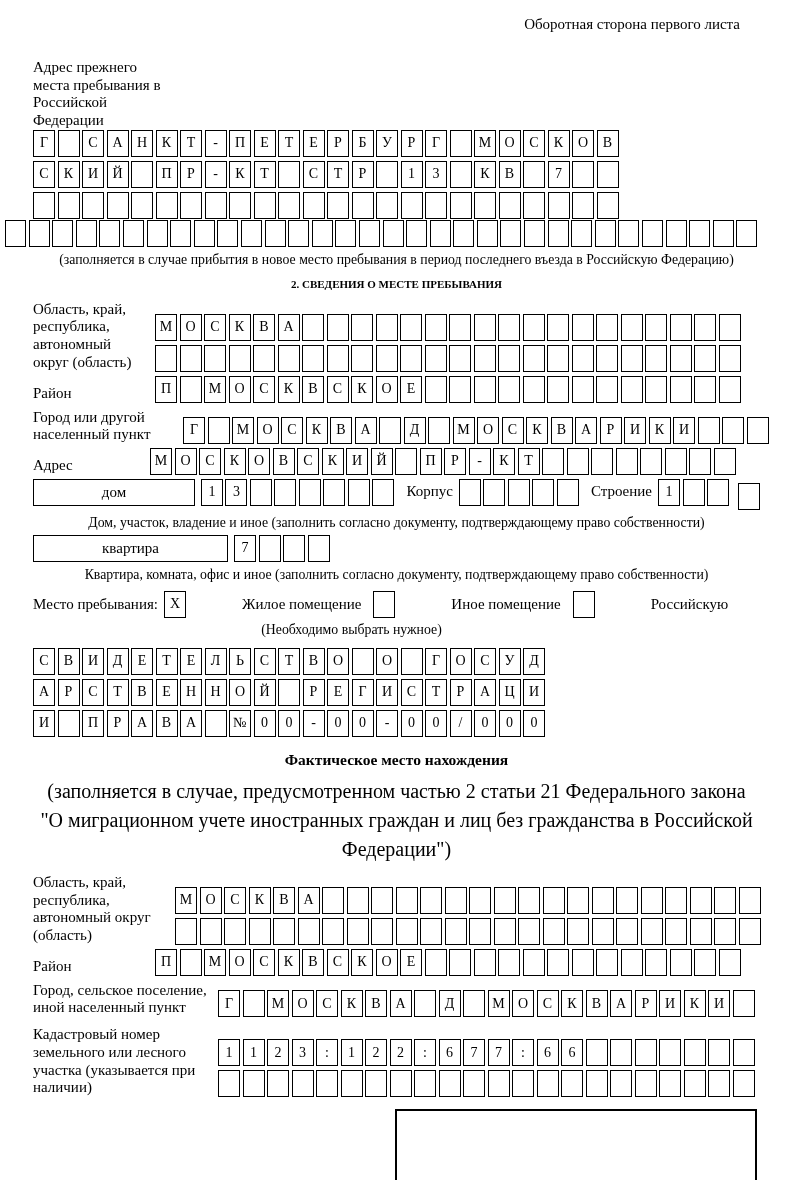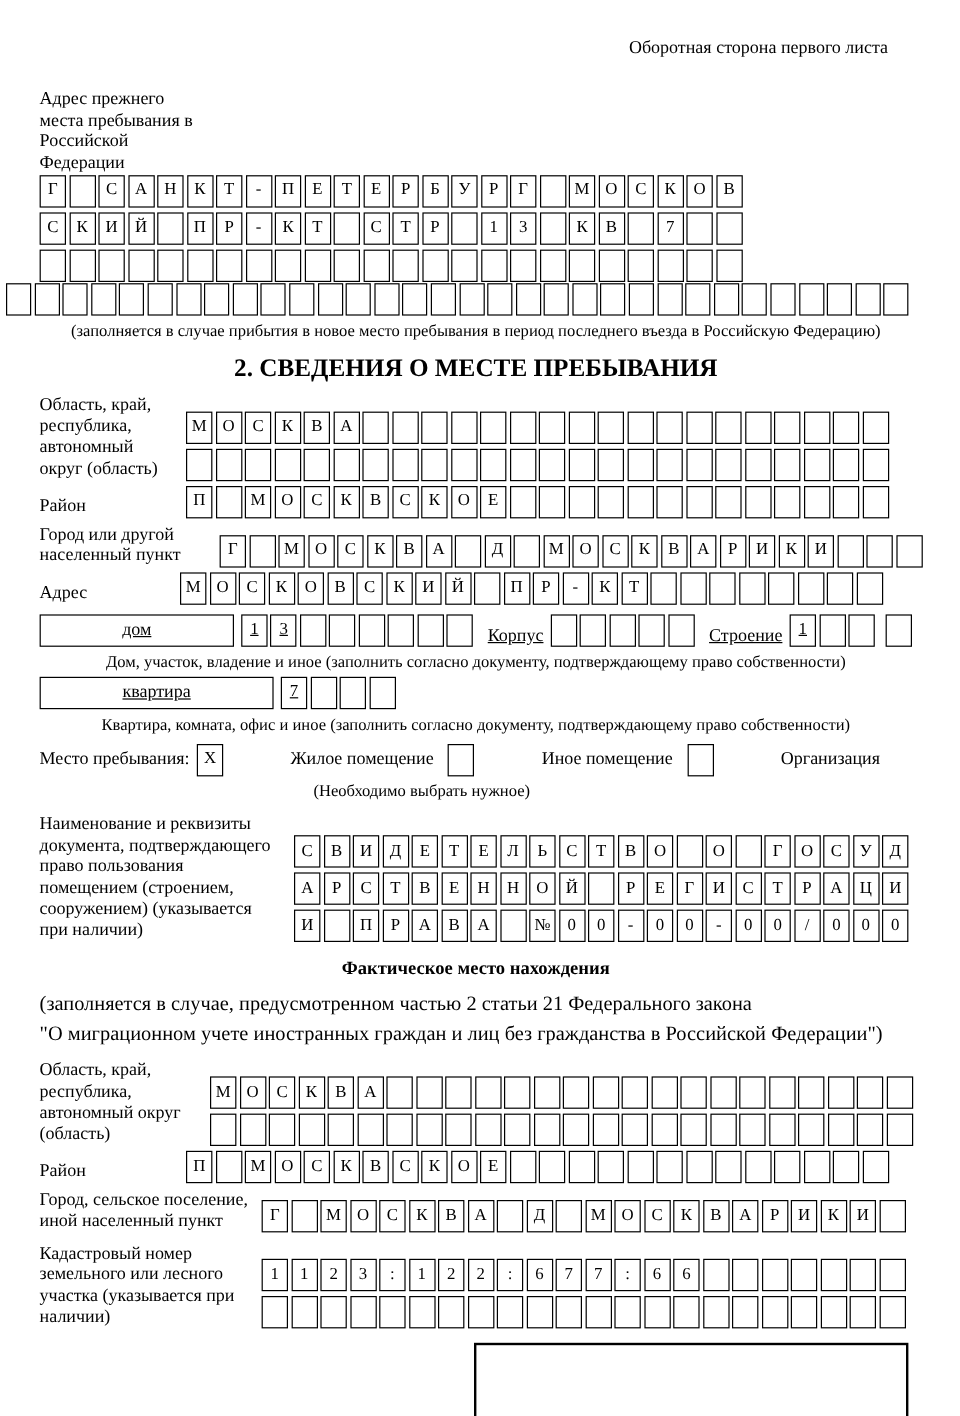--- a/index.html
+++ b/index.html
@@ -1,54 +1,54 @@
 <!DOCTYPE html>
 <html><head>
 <meta charset="utf-8">
 <style>
   html,body{margin:0;padding:0;background:#fff;}
   body{width:800px;height:1180px;color:#000;font-family:"Liberation Serif","DejaVu Serif",serif;font-size:15px;overflow:hidden;}
-  .page{position:relative;box-sizing:border-box;width:800px;height:1180px;padding:16px 40px 0 33px;}
+  .page{position:relative;box-sizing:border-box;width:800px;height:1180px;padding:0 40px 0 33px;}
   .header-note{padding-top:16px;text-align:right;padding-right:20px;font-size:15px;}
 
   .flexrow{display:flex;align-items:flex-start;flex-direction:column;}
   .label{line-height:1.18;padding-top:2px;flex:0 0 auto;box-sizing:border-box;padding-right:8px;}
   .w140{width:140px;} .w122{width:122px;} .w150{width:150px;} .w117{width:117px;}
   .w212{width:212px;} .w142{width:142px;} .w185{width:185px;}
 
   .cellrow{display:flex;gap:2.5px;flex-wrap:nowrap;}
   .cellrow + .cellrow{margin-top:4px;}
   .cell{flex:0 0 auto;box-sizing:border-box;width:22px;height:27px;border:1.5px solid #000;
         display:flex;align-items:center;justify-content:center;font-size:14px;line-height:1;}
   .tight .cell{width:21px;}
   .tight{gap:2.6px;}
   .rows{flex:1 1 auto;}
 
   .fullrow{margin-left:-28px;margin-top:1px;}
   .caption{font-size:13.8px;margin-top:5px;text-align:center;}
   .center{text-align:center;}
-  .sec-title{font-weight:bold;text-align:center;font-size:21px;margin:10px 0 9px 0;}
+  .sec-title{font-weight:bold;text-align:center;font-size:11px;margin:10px 0 9px 0;}
 
   .block{margin-top:24px;}
   .field{display:flex;align-items:flex-end;margin-bottom:4px;}
 
-  .domrow{display:flex;align-items:flex-end;margin-top:4px;text-decoration:underline;}
+  .domrow{display:flex;align-items:flex-start;margin-top:4px;}
   .widebox{box-sizing:border-box;height:27px;border:1.5px solid #000;display:flex;align-items:center;justify-content:center;font-size:15px;}
   .wb-dom{width:167px;margin-right:6px;}
   .wb-kv{width:195px;margin-right:6px;}
   .inline-label{padding:4px 6px 0 12px;}
   .gapleft{margin-left:9px;}
 
   .mestorow{display:flex;align-items:center;margin-top:8px;}
   .mestorow .opt-label{padding:0 6px 0 8px;margin-left:48px;}
   .mestorow .cellrow{margin:0 0 0 6px;}
   .mesto-caption{font-size:13.8px;text-align:center;padding-right:90px;margin-top:4px;}
 
   .fact-title{font-weight:bold;text-align:center;font-size:15.5px;margin:14px 0 8px 0;}
-  .fact-cap{font-size:17px;line-height:1.45;}
+  .fact-cap{font-size:20px;text-align:center;line-height:1.45;}
 
   .stamp-box{box-sizing:border-box;margin-left:362px;margin-top:12px;width:362px;height:176px;border:2px solid #000;}
 </style>
 </head>
 <body>
 
 <div class="page">
 
   <div class="header-note">Оборотная сторона первого листа</div>
 
@@ -372,26 +372,25 @@
         <div class="cell">X</div>
       </div>
     <span class="opt-label">Жилое помещение</span>
     <div class="cellrow">
         <div class="cell"></div>
       </div>
     <span class="opt-label">Иное помещение</span>
     <div class="cellrow">
         <div class="cell"></div>
       </div>
-    <span class="opt-label">Организация</span>
+    <span class="opt-label">Российскую</span>
   </div>
   <div class="mesto-caption">(Необходимо выбрать нужное)</div>
 
   <div class="field" style="margin-top:10px;">
-    <div class="label w212">Наименование и реквизиты документа, подтверждающего право пользования помещением (строением, сооружением) (указывается при наличии)</div>
     <div class="rows">
       <div class="cellrow">
           <div class="cell">С</div>
           <div class="cell">В</div>
           <div class="cell">И</div>
           <div class="cell">Д</div>
           <div class="cell">Е</div>
           <div class="cell">Т</div>
           <div class="cell">Е</div>
           <div class="cell">Л</div>

